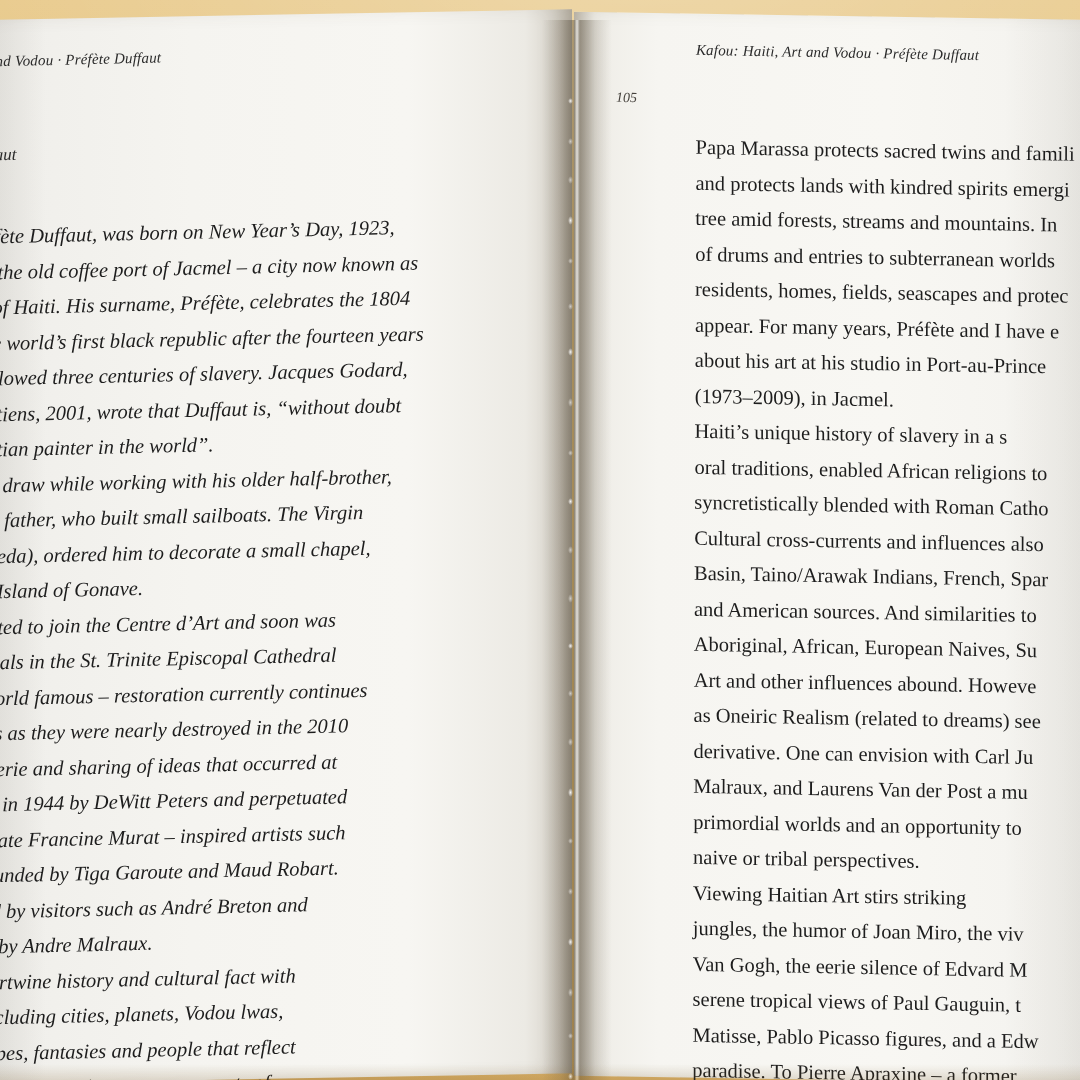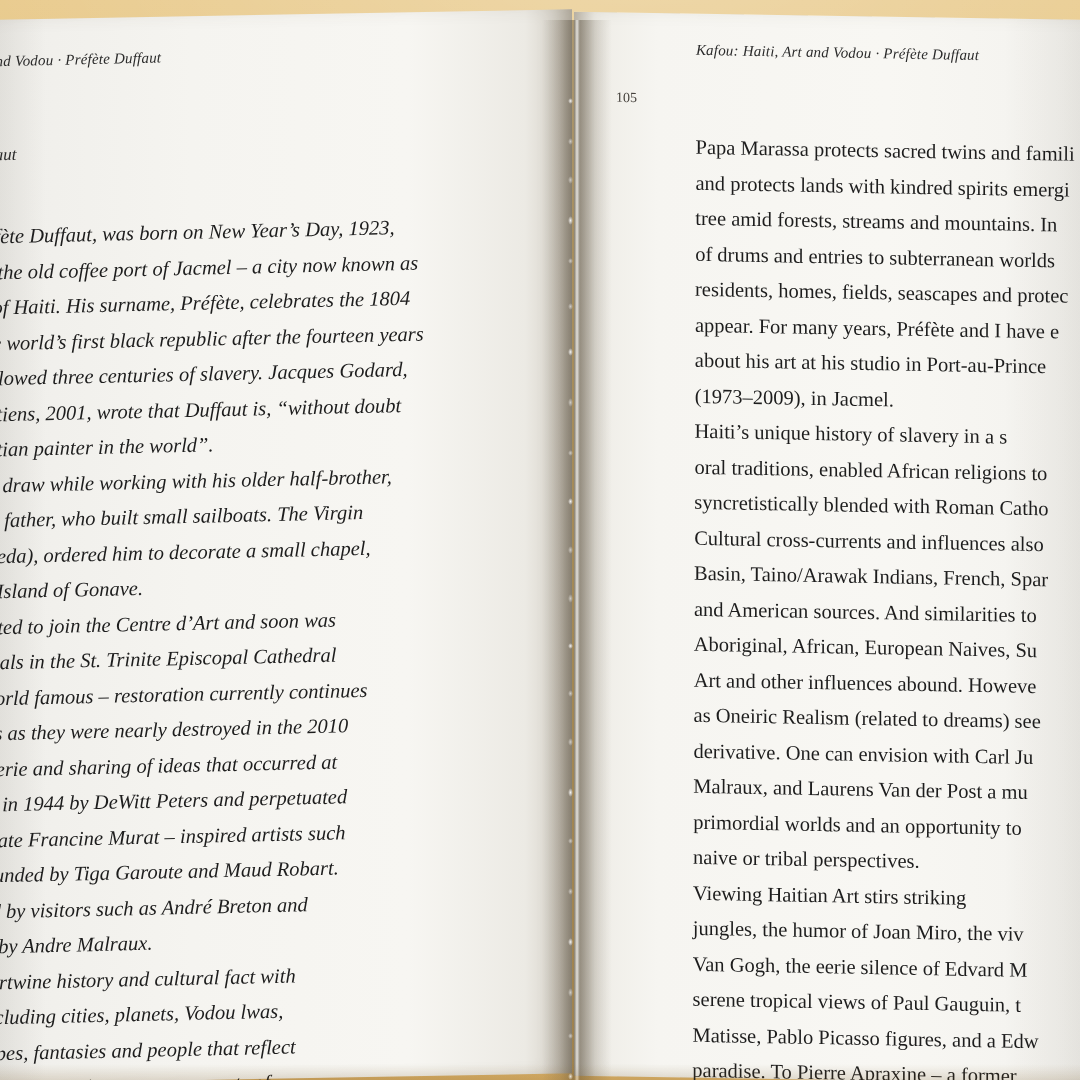--- a/index.html
+++ b/index.html
@@ -84,21 +84,21 @@
   .txtblock{ position:absolute; }
 
   .running-head{
     font-size:15px;
     font-style:italic;
     letter-spacing:0.2px;
     color:#2b2b2b;
     white-space:nowrap;
   }
   .folio{
-    font-size:14px; color:#45413c;
+    font-size:14px; font-style:italic; color:#45413c;
   }
 
   .subhead{
     font-size:17px; font-style:italic; color:#2a2a2a; white-space:nowrap;
   }
 
   .body-line{
     font-size:20.5px;
     line-height:35.5px;
     color:#1d1d1d;

